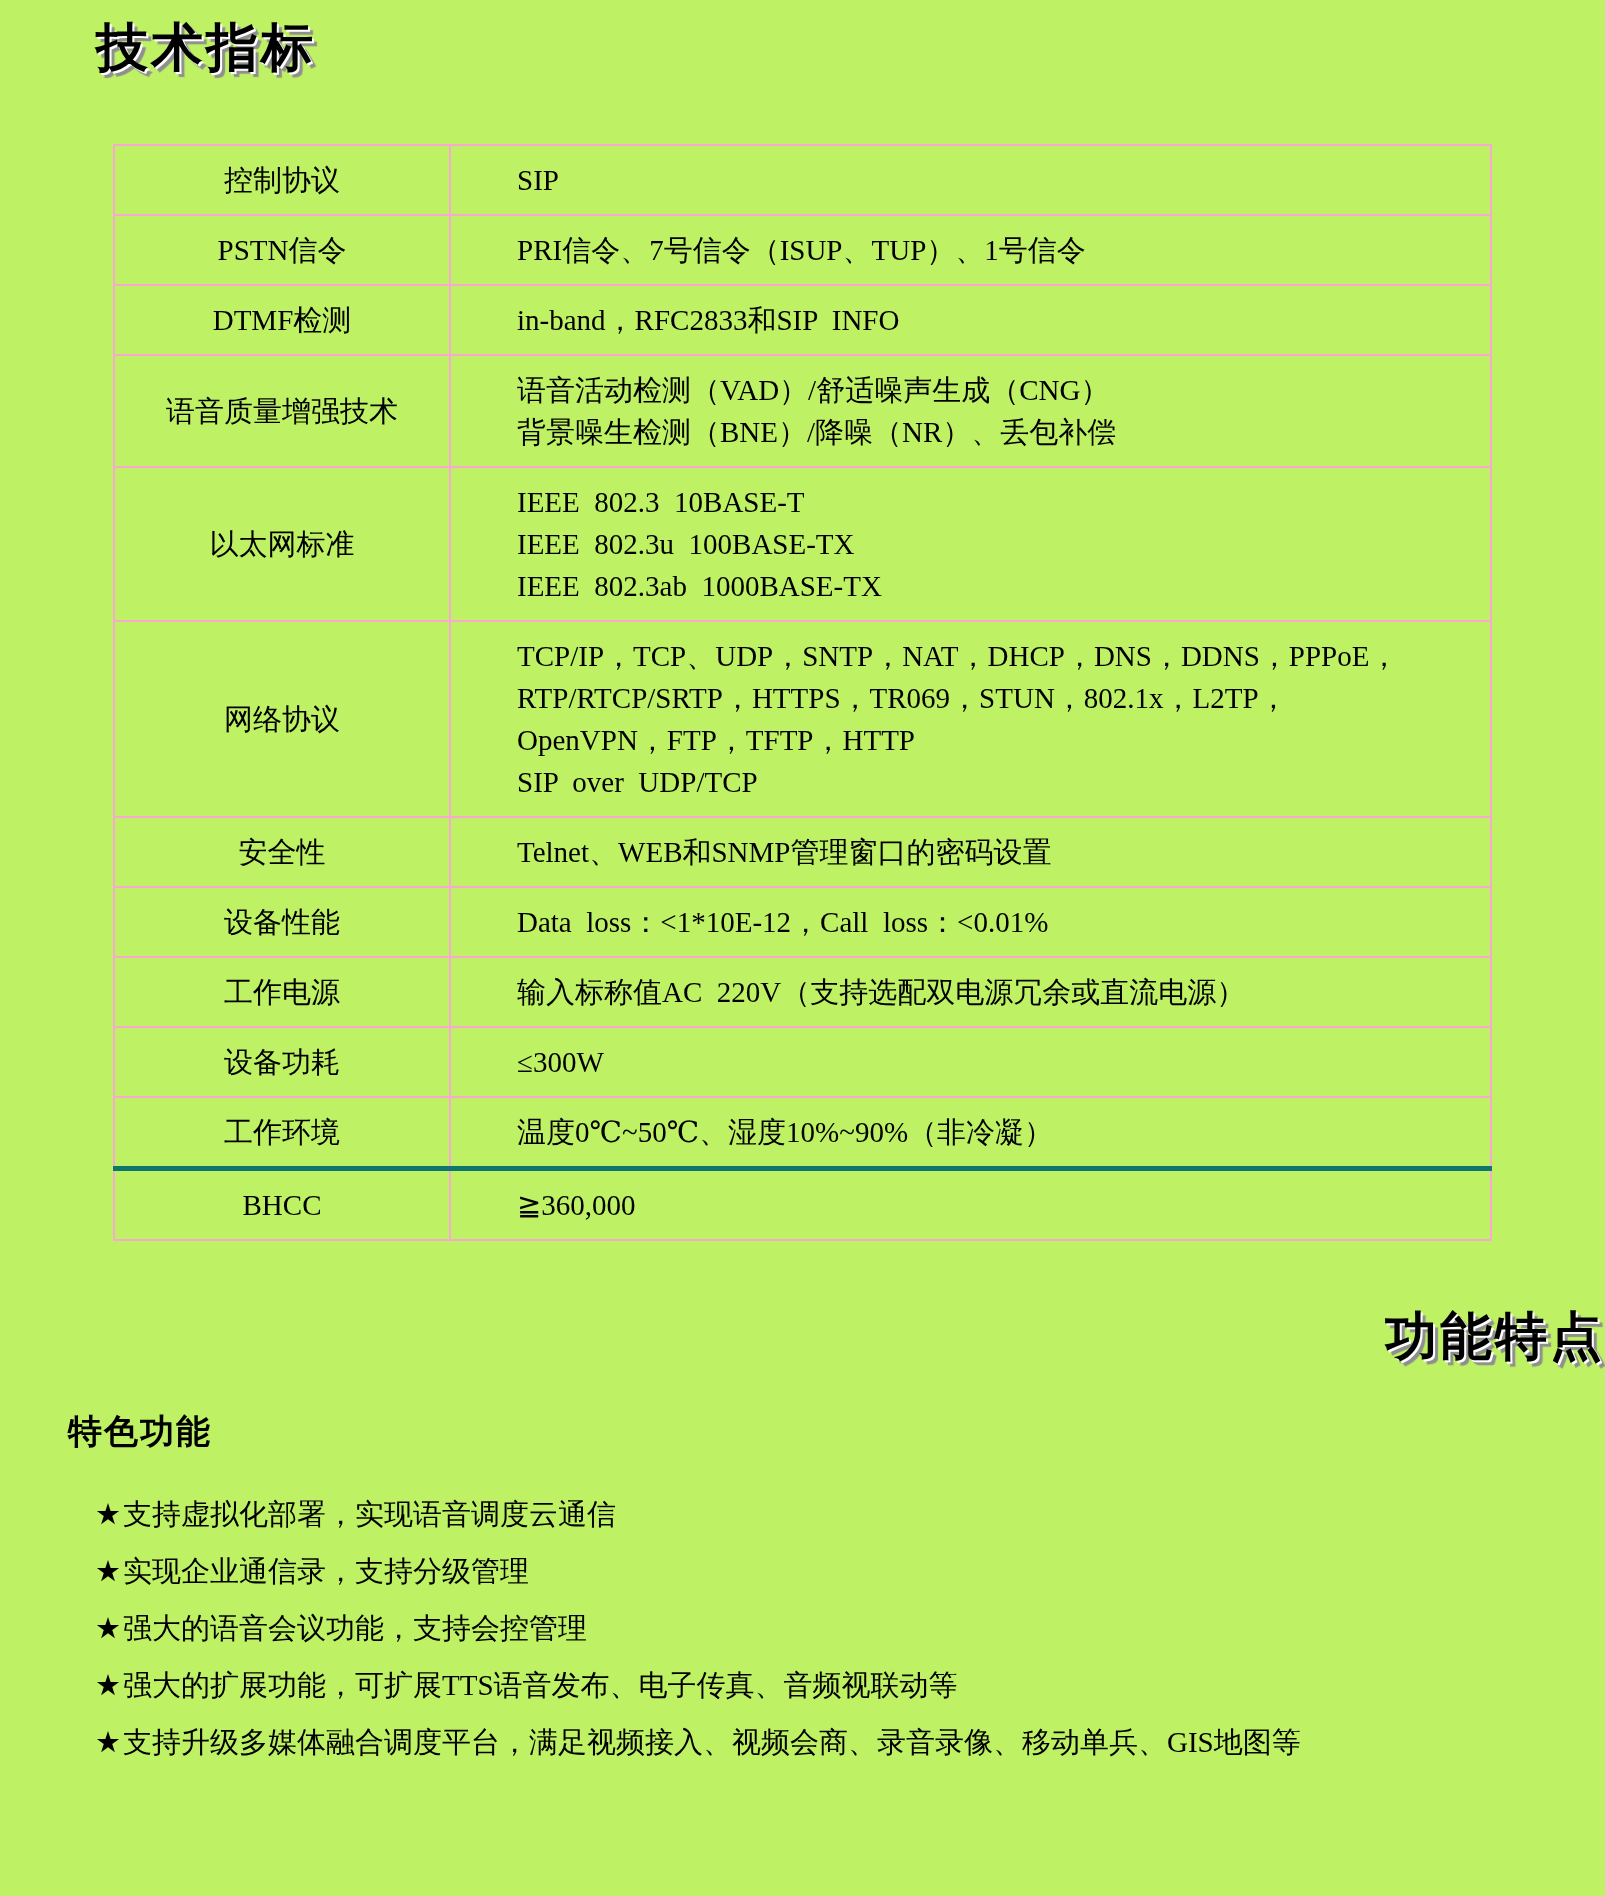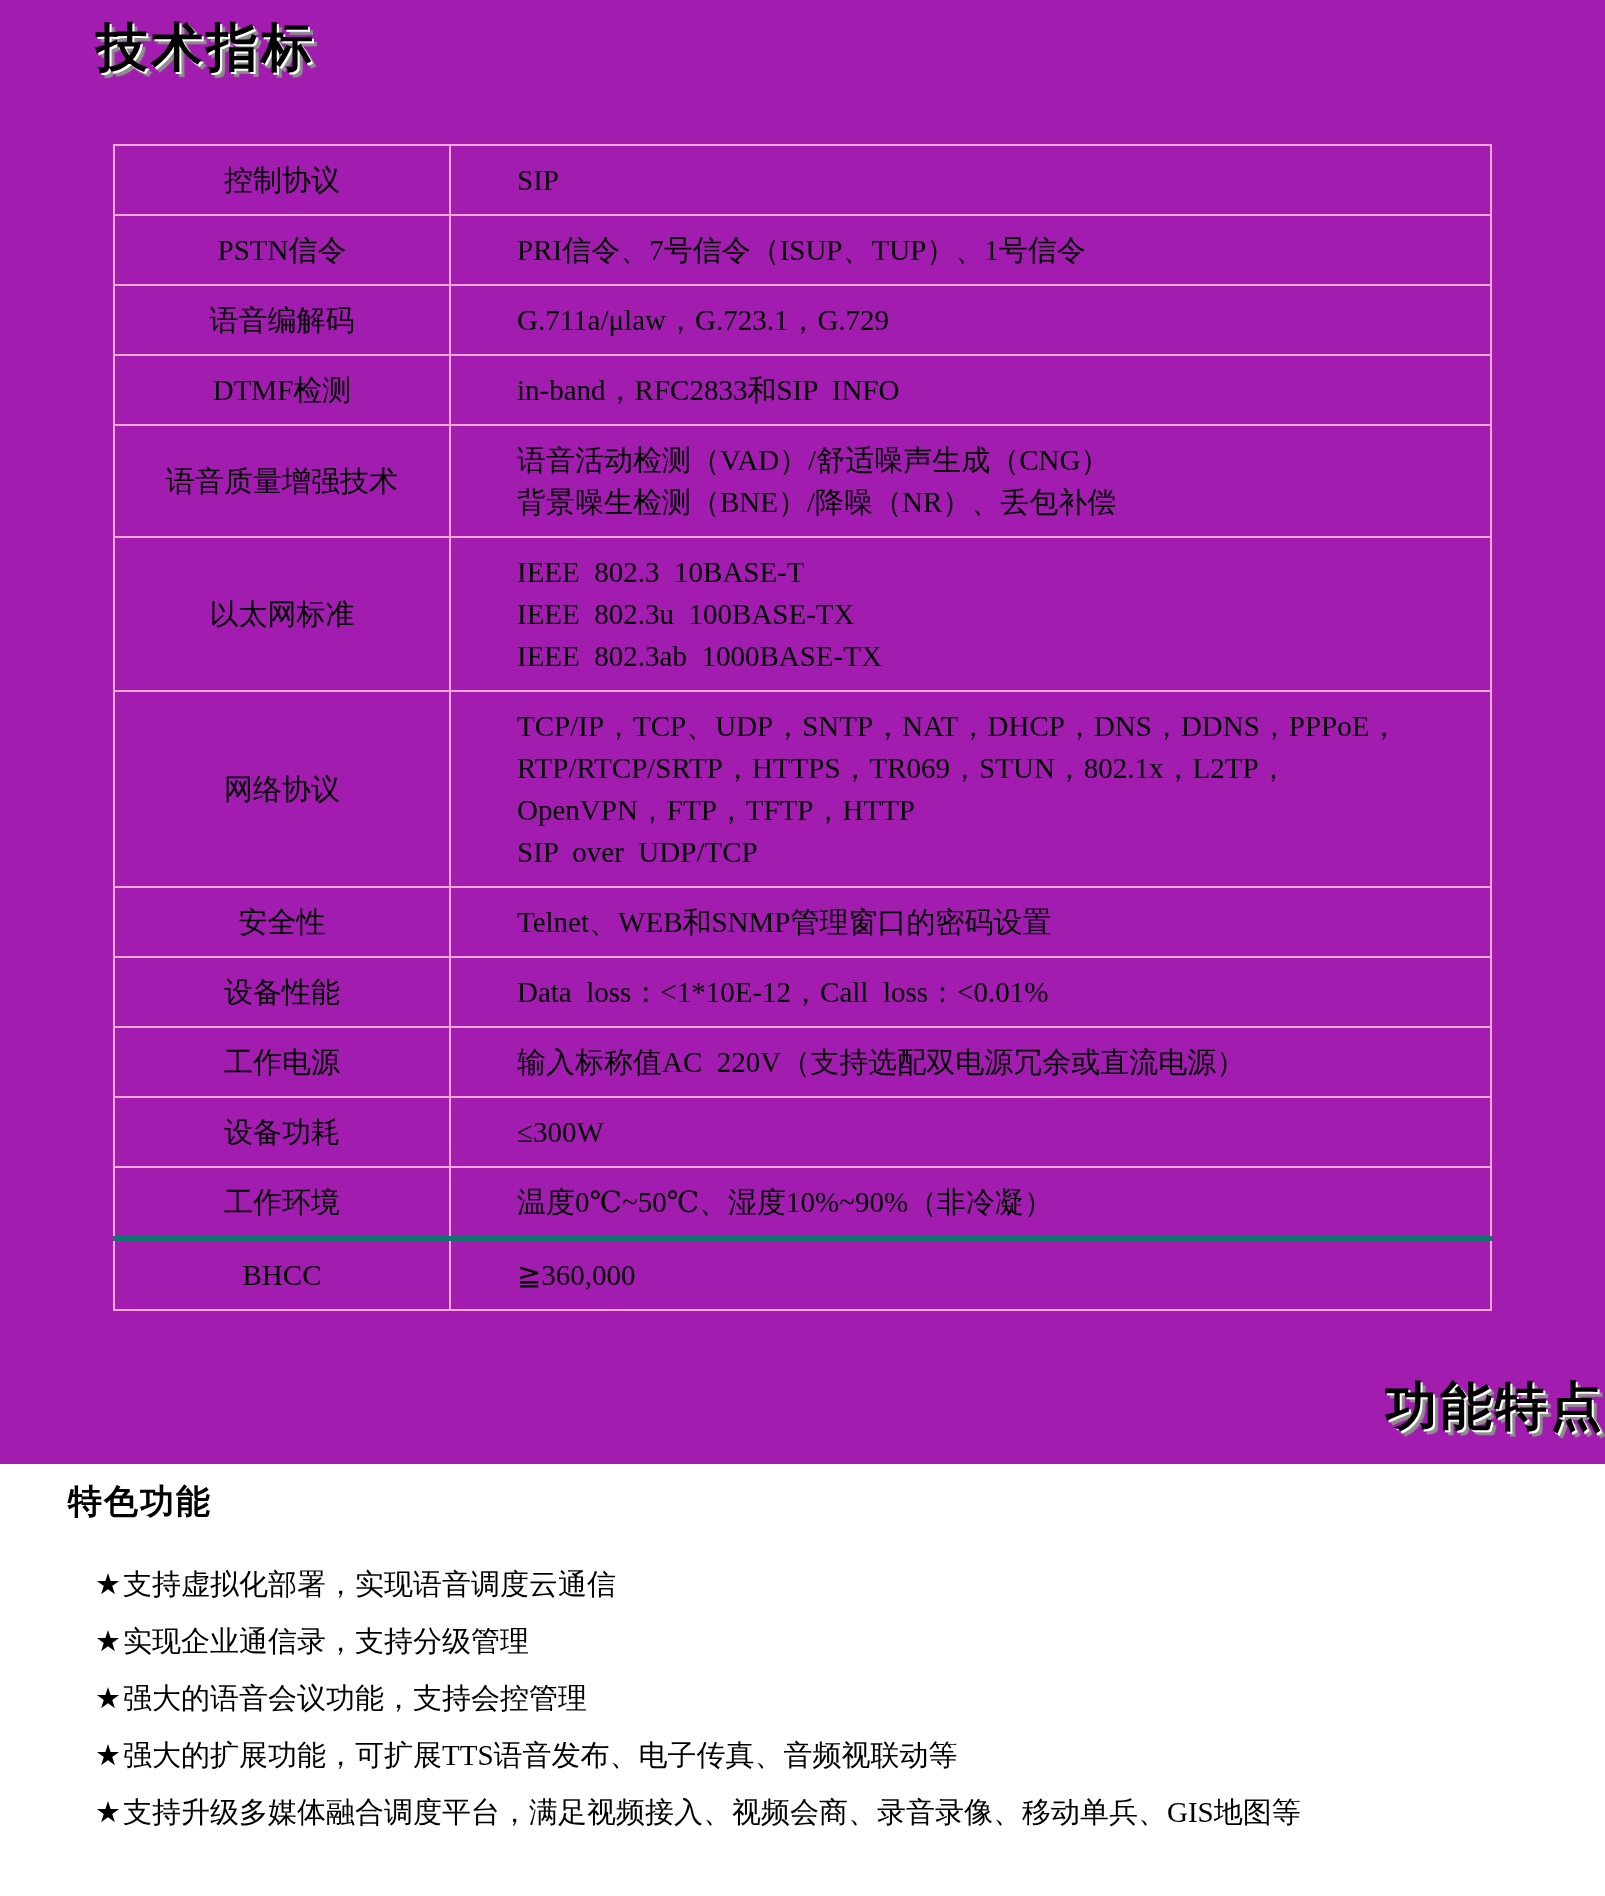--- a/index.html
+++ b/index.html
@@ -10,22 +10,22 @@
   body {
     width: 1605px;
     height: 1896px;
     font-family: "Liberation Serif", "DejaVu Serif", serif;
     color: #000000;
     overflow: hidden;
   }
   .page {
     position: relative;
     width: 1605px;
-    height: 1464px;
-    background: #a21caf;
+    height: 1896px;
+    background: #bef264;
   }
   
   .fancy-title {
     margin: 0;
     padding-left: 96px;
     font-size: 52px;
     font-weight: bold;
     letter-spacing: 3px;
     color: #000000;
     text-shadow: 2px 2px 0 #ffffff, 5px 5px 1px #8f8f8f;
@@ -102,26 +102,20 @@
             <div class="line">SIP</div>
           </td>
       </tr>
       <tr>
         <td class="label-cell">PSTN信令</td>
         <td class="value-cell">
             <div class="line">PRI信令、7号信令（ISUP、TUP）、1号信令</div>
           </td>
       </tr>
       <tr>
-        <td class="label-cell">语音编解码</td>
-        <td class="value-cell">
-            <div class="line">G.711a/μlaw，G.723.1，G.729</div>
-          </td>
-      </tr>
-      <tr>
         <td class="label-cell">DTMF检测</td>
         <td class="value-cell">
             <div class="line">in-band，RFC2833和SIP  INFO</div>
           </td>
       </tr>
       <tr>
         <td class="label-cell">语音质量增强技术</td>
         <td class="value-cell">
           <div class="line">语音活动检测（VAD）/舒适噪声生成（CNG）</div>
           <div class="line">背景噪生检测（BNE）/降噪（NR）、丢包补偿</div>

